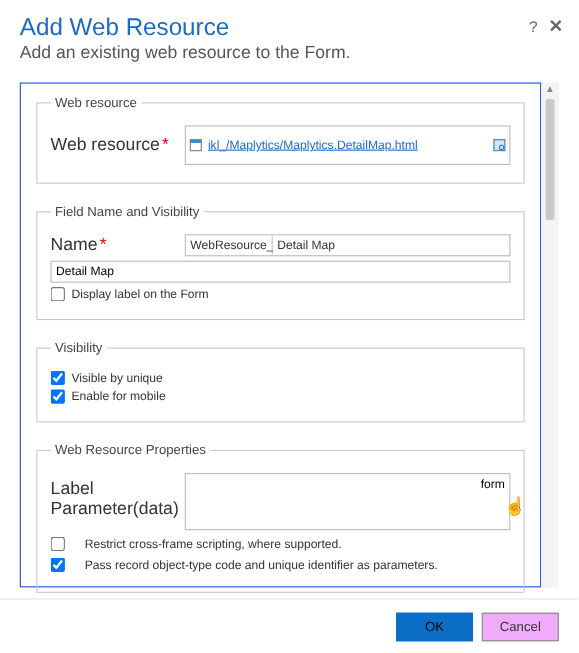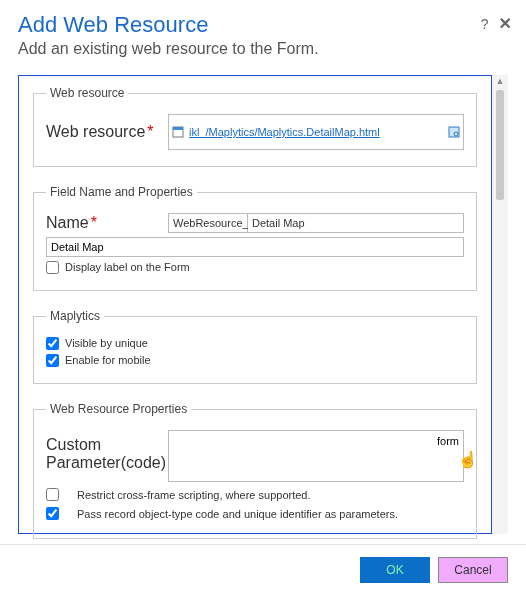--- a/index.html
+++ b/index.html
@@ -139,21 +139,21 @@
     .text-input {
       flex: 1;
       border: 1px solid #bbb;
       height: 20px;
       padding: 0 4px;
       font-size: 11px;
       background: #fff;
     }
     .check-row {
       display: flex;
-      align-items: flex-start;
+      align-items: center;
       gap: 6px;
       margin: 4px 0;
       font-size: 11px;
     }
     .check-row input[type=checkbox]{
       width:13px; height:13px;
     }
     .textarea-row {
       display: flex;
       align-items: flex-start;
@@ -199,21 +199,21 @@
       min-width: 70px;
       height: 26px;
       border: 1px solid #888;
       font-size: 12px;
       cursor: pointer;
       background: #f0abfc;
       display:flex; align-items:center; justify-content:center;
     }
     .btn-primary {
       background: #0b6fc7;
-      color: #86efac;
+      color: #000000;
       border-color: #0b6fc7;
     }
   </style>
 </head>
 <body>
 
 <div class="dialog-header">
   <div class="dialog-title">Add Web Resource</div>
   <div class="dialog-subtitle">Add an existing web resource to the Form.</div>
 </div>
@@ -241,51 +241,51 @@
             <svg width="12" height="12" viewBox="0 0 12 12">
                 <rect x="1" y="1" width="10" height="10" fill="#cde5f7" stroke="#357abd"></rect>
                 <circle cx="8" cy="8" r="2" fill="none" stroke="#357abd"></circle>
               </svg>
           </span>
         </div>
       </div>
     </fieldset>
 
     <fieldset>
-      <legend>Field Name and Properties</legend>
+      <legend>Field Name and Visibility</legend>
       <div class="row">
         <div class="label"><span>Name</span><span class="req">*</span></div>
         <div class="name-prefix">WebResource_</div>
         <div class="name-value">Detail Map</div>
       </div>
       <div class="row">
         <input class="text-input" type="text" value="Detail Map" style="">
       </div>
       <div class="check-row">
         <input type="checkbox" style="">
         <span>Display label on the Form</span>
       </div>
     </fieldset>
 
     <fieldset>
-      <legend>Maplytics</legend>
+      <legend>Visibility</legend>
       <div class="check-row">
         <input type="checkbox" checked="" style="">
         <span>Visible by unique</span>
       </div>
       <div class="check-row">
         <input type="checkbox" checked="" style="">
         <span>Enable for mobile</span>
       </div>
     </fieldset>
 
     <fieldset>
       <legend>Web Resource Properties</legend>
       <div class="row textarea-row">
-        <div class="label" style="padding-top:6px">Custom Parameter(code)</div>
+        <div class="label" style="padding-top:6px">Label Parameter(data)</div>
         <textarea style="">form</textarea>
       </div>
       <div class="prop-check-row">
         <input type="checkbox" style="">
         <span>Restrict cross-frame scripting, where supported.</span>
       </div>
       <div class="prop-check-row">
         <input type="checkbox" checked="" style="">
         <span>Pass record object-type code and unique identifier as parameters.</span>
       </div>

